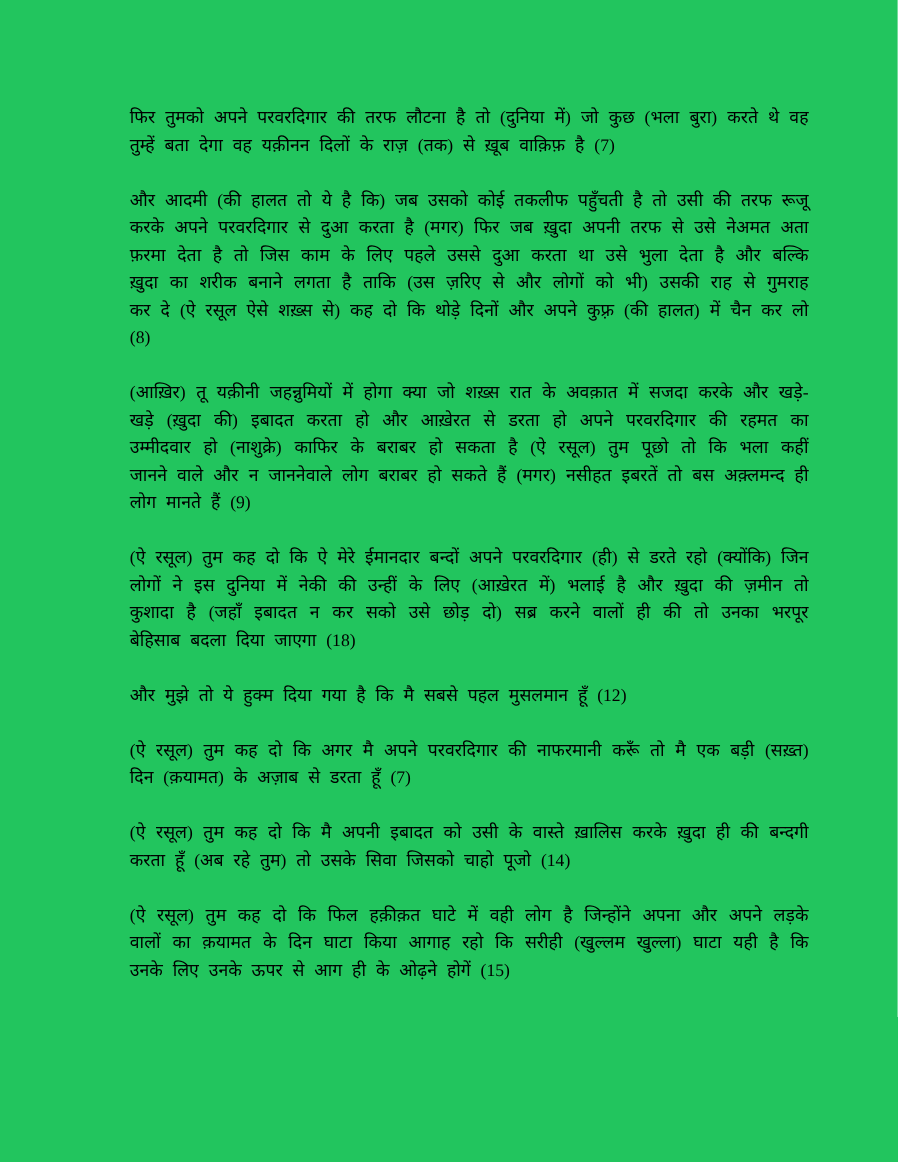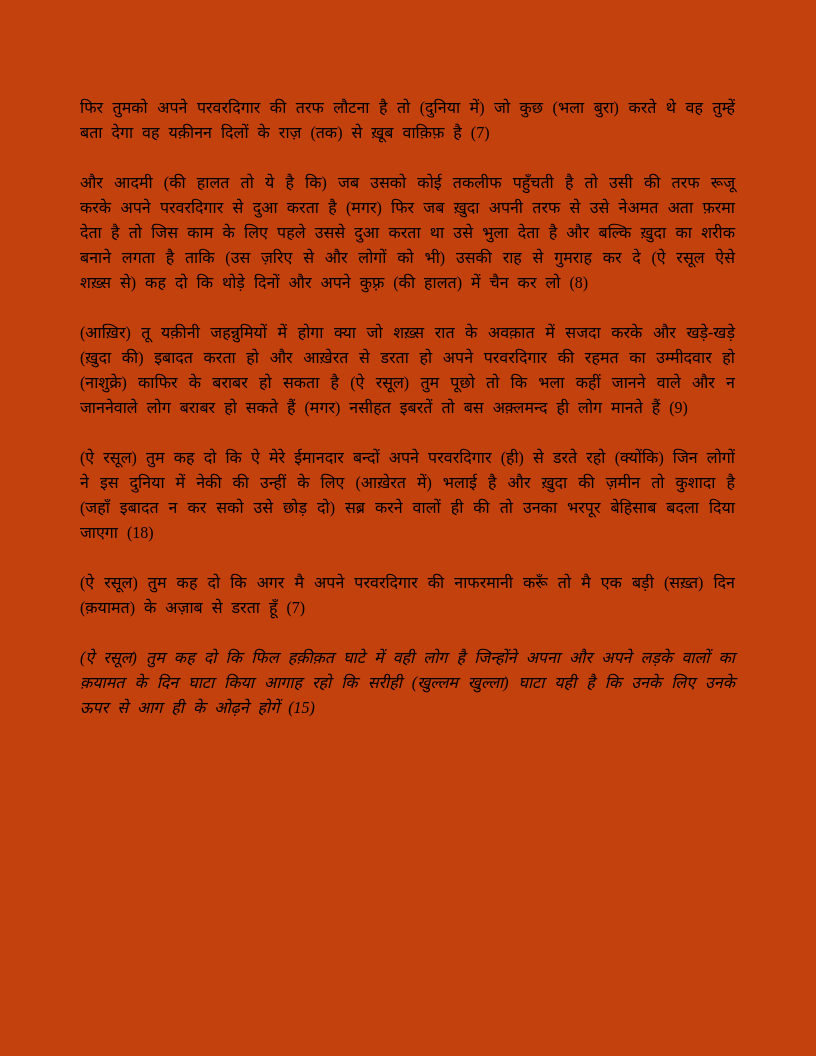--- a/index.html
+++ b/index.html
@@ -10,43 +10,44 @@
   body {
     width: 816px;
     height: 1056px;
     overflow: hidden;
     font-family: "Liberation Serif", "DejaVu Serif", serif;
   }
   .page {
     box-sizing: border-box;
     width: 816px;
     height: 1056px;
-    padding: 95px 81px 40px 80px;
-    background: #c2410c;
+    padding: 95px 81px 40px 118px;
+    background: #22c55e;
     color: #000000;
   }
   .doc-body p {
     margin: 0 0 25px 0;
     font-size: 16px;
     line-height: 25px;
     text-align: justify;
     text-align-last: left;
     word-spacing: 5px;
     color: #000000;
   }
   .doc-body p:last-child {
     margin-bottom: 0;
-    font-style: italic;
   }
 </style>
 </head>
 <body>
 
 <div class="page">
   <div class="doc-body">
     <p>फिर तुमको अपने परवरदिगार की तरफ लौटना है तो (दुनिया में) जो कुछ (भला बुरा) करते थे वह तुम्हें बता देगा वह यक़ीनन दिलों के राज़ (तक) से ख़ूब वाक़िफ़ है (7)</p>
     <p>और आदमी (की हालत तो ये है कि) जब उसको कोई तकलीफ पहुँचती है तो उसी की तरफ रूजू करके अपने परवरदिगार से दुआ करता है (मगर) फिर जब ख़ुदा अपनी तरफ से उसे नेअमत अता फ़रमा देता है तो जिस काम के लिए पहले उससे दुआ करता था उसे भुला देता है और बल्कि ख़ुदा का शरीक बनाने लगता है ताकि (उस ज़रिए से और लोगों को भी) उसकी राह से गुमराह कर दे (ऐ रसूल ऐसे शख़्स से) कह दो कि थोड़े दिनों और अपने कुफ़्र (की हालत) में चैन कर लो (8)</p>
     <p>(आख़िर) तू यक़ीनी जहन्नुमियों में होगा क्या जो शख़्स रात के अवक़ात में सजदा करके और खड़े-खड़े (ख़ुदा की) इबादत करता हो और आख़ेरत से डरता हो अपने परवरदिगार की रहमत का उम्मीदवार हो (नाशुक्रे) काफिर के बराबर हो सकता है (ऐ रसूल) तुम पूछो तो कि भला कहीं जानने वाले और न जाननेवाले लोग बराबर हो सकते हैं (मगर) नसीहत इबरतें तो बस अक़्लमन्द ही लोग मानते हैं (9)</p>
     <p>(ऐ रसूल) तुम कह दो कि ऐ मेरे ईमानदार बन्दों अपने परवरदिगार (ही) से डरते रहो (क्योंकि) जिन लोगों ने इस दुनिया में नेकी की उन्हीं के लिए (आख़ेरत में) भलाई है और ख़ुदा की ज़मीन तो कुशादा है (जहाँ इबादत न कर सको उसे छोड़ दो) सब्र करने वालों ही की तो उनका भरपूर बेहिसाब बदला दिया जाएगा (18)</p>
+    <p>और मुझे तो ये हुक्म दिया गया है कि मै सबसे पहल मुसलमान हूँ (12)</p>
     <p>(ऐ रसूल) तुम कह दो कि अगर मै अपने परवरदिगार की नाफरमानी करूँ तो मै एक बड़ी (सख़्त) दिन (क़यामत) के अज़ाब से डरता हूँ (7)</p>
+    <p>(ऐ रसूल) तुम कह दो कि मै अपनी इबादत को उसी के वास्ते ख़ालिस करके ख़ुदा ही की बन्दगी करता हूँ (अब रहे तुम) तो उसके सिवा जिसको चाहो पूजो (14)</p>
     <p>(ऐ रसूल) तुम कह दो कि फिल हक़ीक़त घाटे में वही लोग है जिन्होंने अपना और अपने लड़के वालों का क़यामत के दिन घाटा किया आगाह रहो कि सरीही (खुल्लम खुल्ला) घाटा यही है कि उनके लिए उनके ऊपर से आग ही के ओढ़ने होगें (15)</p>
   </div>
 </div>
 
 </body></html>

